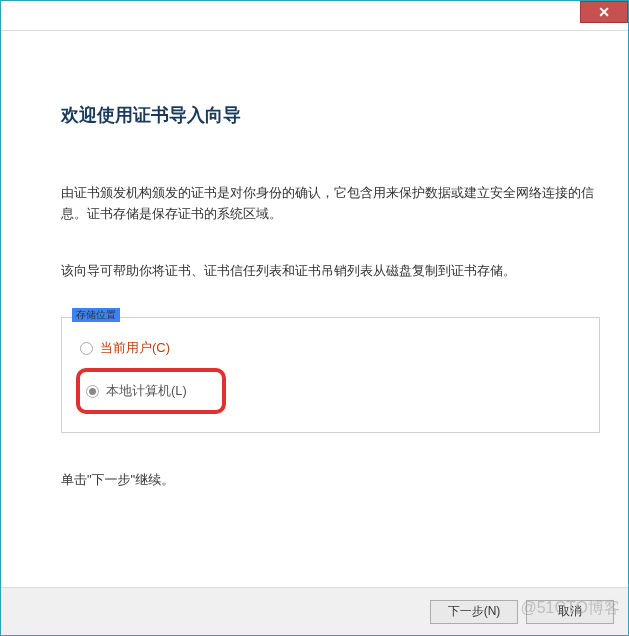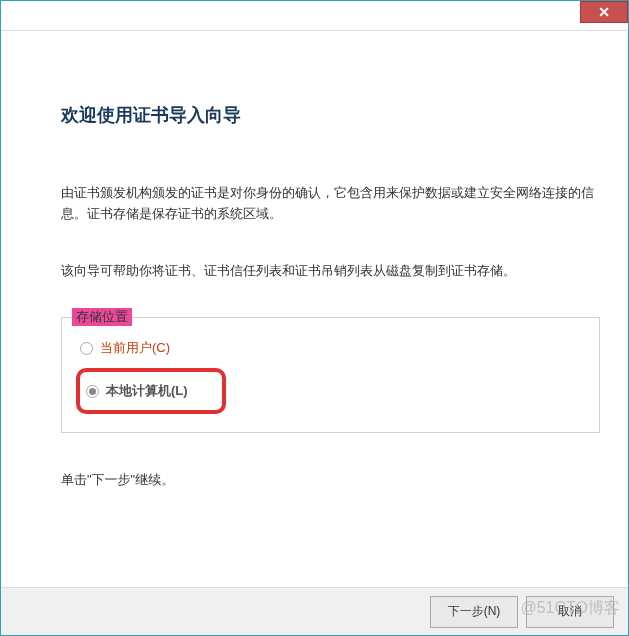--- a/index.html
+++ b/index.html
@@ -102,23 +102,23 @@
     .fieldset {
       border: 1px solid #d0d0d0;
       padding: 14px 14px 18px 14px;
       position: relative;
       margin-top: 8px;
     }
     .fieldset-legend {
       position: absolute;
       top: -10px;
       left: 10px;
-      background: #ec4899;
+      background: #3b82f6;
       padding: 0 4px;
-      font-size: 13px;
+      font-size: 10px;
       color: #333;
     }
     .radio-row {
       display: flex;
       align-items: center;
       padding: 7px 4px;
       font-size: 13px;
       color: #c2410c;
     }
     .radio-row.selected {
@@ -143,21 +143,20 @@
       top: 2px;
       left: 2px;
     }
     .highlight-box {
       border: 4px solid #e03030;
       border-radius: 10px;
       padding: 3px 2px;
       margin-top: 4px;
       display: inline-block;
       min-width: 150px;
-      font-weight: bold;
     }
     .continue-text {
       font-size: 13px;
       color: #333;
       margin-top: 38px;
     }
     .button-bar {
       position: absolute;
       bottom: 0;
       left: 0;
@@ -166,21 +165,21 @@
       border-top: 1px solid #dcdcdc;
       background: #f0f0f0;
       display: flex;
       justify-content: flex-end;
       align-items: center;
       padding-right: 14px;
       gap: 8px;
     }
     .dialog-button {
       min-width: 88px;
-      height: 32px;
+      height: 24px;
       background: #e9e9e9;
       border: 1px solid #acacac;
       font-size: 12px;
       color: #333;
       cursor: pointer;
       padding: 0 14px;
       display: flex;
       align-items: center;
       justify-content: center;
     }

